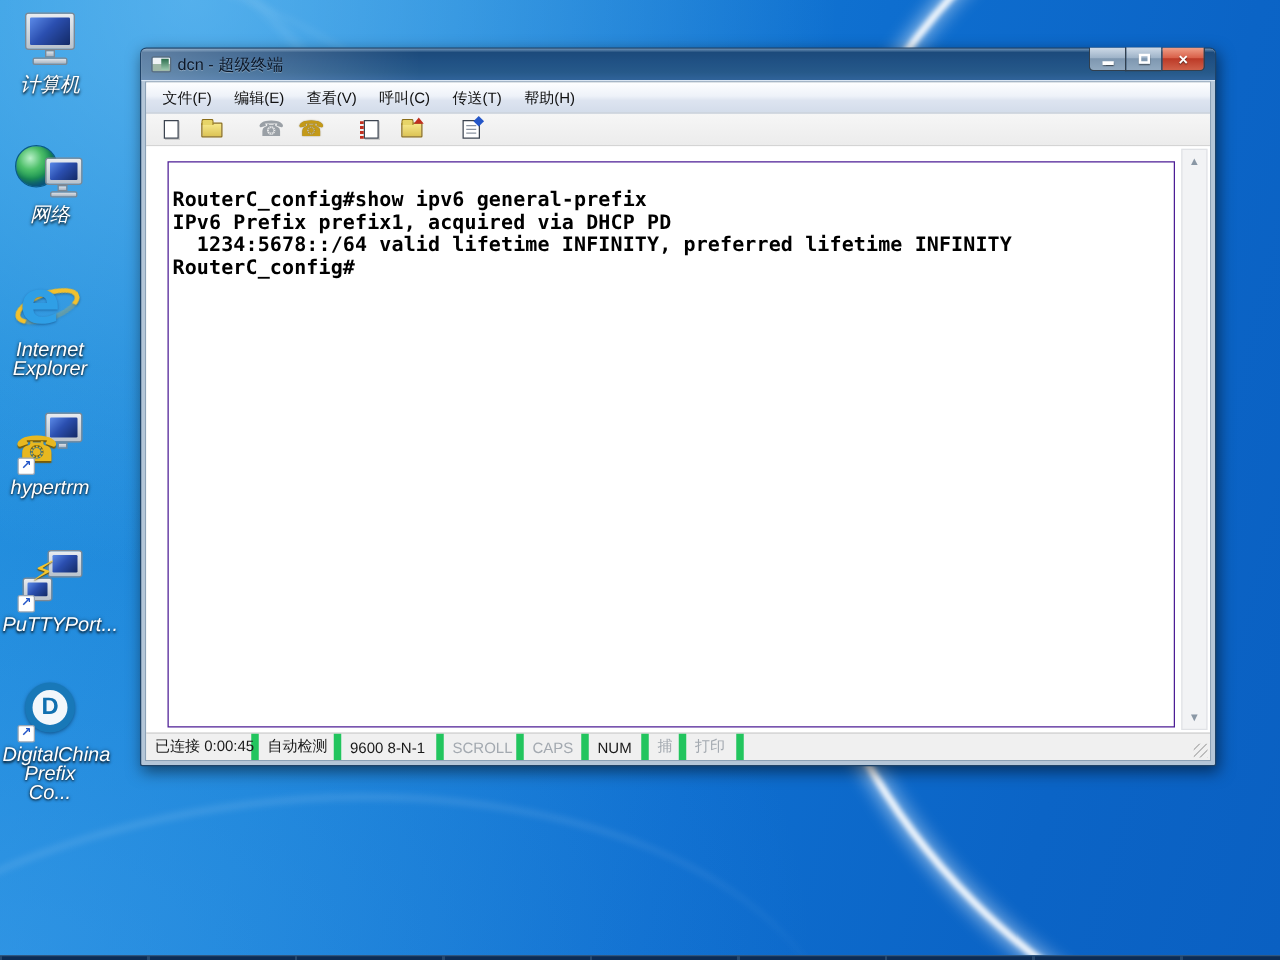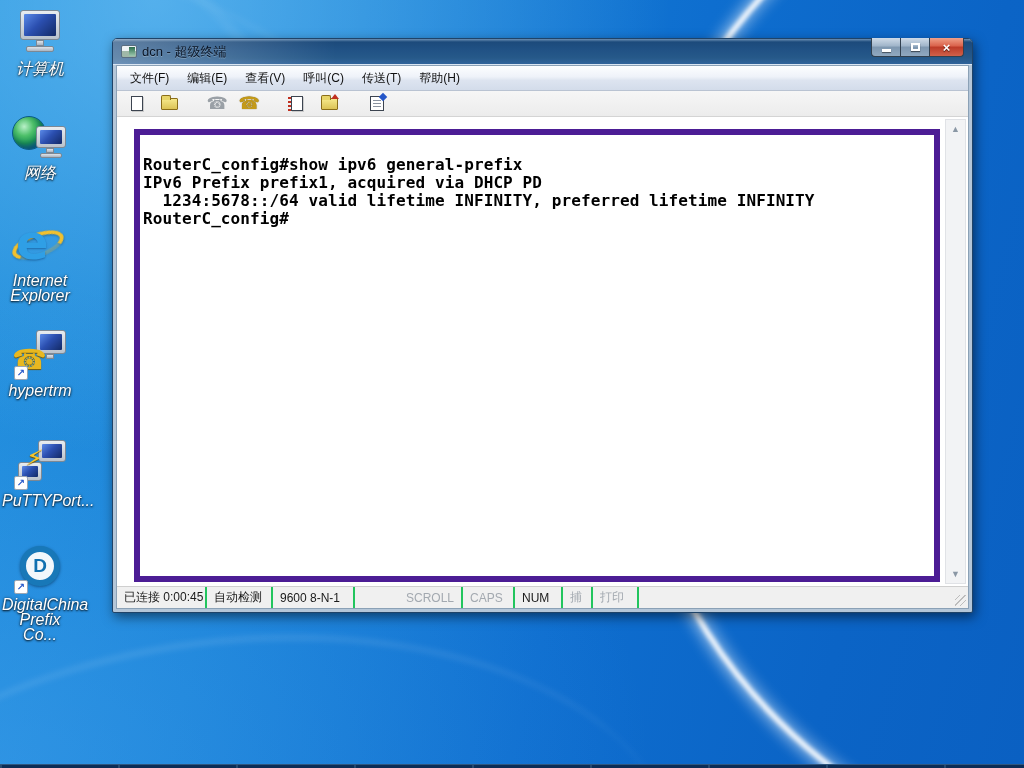--- a/index.html
+++ b/index.html
@@ -116,32 +116,32 @@
   .i-arrow-up { position:absolute; right:2px; top:1px; width:0; height:0;
     border-left:4px solid transparent; border-right:4px solid transparent; border-bottom:5px solid #c03020; }
   .i-sheet { width:14px; height:15px; background:#fff; border:1px solid #3c4450; position:relative; }
   .i-sheet::before { content:""; position:absolute; left:2px; top:3px; width:8px; height:1px; background:#8a93a0;
     box-shadow:0 3px 0 #8a93a0, 0 6px 0 #8a93a0; }
   .i-sheet::after { content:""; position:absolute; right:-3px; top:-3px; width:6px; height:6px;
     background:#2456c8; transform:rotate(45deg); }
 
   .client { flex:1; position:relative; background:#fff; min-height:0; }
   .termbox { position:absolute; left:17px; top:12px; right:28px; bottom:4px;
-    background:#fff; border:6px solid #4c1d95; overflow:hidden; padding:21px 0 0 3px; }
+    background:#fff; border:1px solid #4c1d95; overflow:hidden; padding:21px 0 0 3px; }
   .tline { font-family:"DejaVu Sans Mono","Liberation Mono",monospace; font-weight:bold;
     font-size:16px; line-height:18px; color:#000; white-space:pre; letter-spacing:0.1px; }
 
   .vscroll { position:absolute; right:2px; top:2px; bottom:2px; width:21px; background:#f2f3f5;
     border:1px solid #e0e2e6; display:flex; flex-direction:column; justify-content:space-between; align-items:center; }
   .sarrow { font-size:9px; color:#8a97a5; padding:4px 0; }
 
   .statusbar { height:22px; background:#f0f0f0; border-top:1px solid #cfcfcf; display:flex;
     align-items:stretch; font-size:12px; position:relative; }
   .pane { display:flex; align-items:center; justify-content:flex-start; padding:0 7px;
-    border-right:2px solid #22c55e; white-space:nowrap; color:#1a1a1a; }
+    border-right:6px solid #22c55e; white-space:nowrap; color:#1a1a1a; }
   .pane[data-state="inactive"] { color:#a3a9b0; }
   .grip { position:absolute; right:2px; bottom:2px; width:11px; height:11px;
     background:repeating-linear-gradient(135deg, transparent 0 3px, #b0b0b0 3px 4px); opacity:.8; }
 </style>
 </head>
 <body>
 
 <div class="desktop">
   <div class="streak streak1"></div>
   <div class="streak streak2"></div>
@@ -279,21 +279,21 @@
         <div class="vscroll">
           <span class="sarrow">▲</span>
           <span class="sarrow">▼</span>
         </div>
       </div>
 
       <div class="statusbar">
         <div class="pane" style="width:90px;" data-state="active">已连接 0:00:45</div>
         <div class="pane" style="width:66px;" data-state="active">自动检测</div>
         <div class="pane" style="width:82px;" data-state="active">9600 8-N-1</div>
-        <div class="pane" style="width:64px;margin-left:44px;" data-state="inactive">SCROLL</div>
+        <div class="pane" style="width:64px;" data-state="inactive">SCROLL</div>
         <div class="pane" style="width:52px;" data-state="inactive">CAPS</div>
         <div class="pane" style="width:48px;" data-state="active">NUM</div>
         <div class="pane" style="width:30px;" data-state="inactive">捕</div>
         <div class="pane" style="width:46px;" data-state="inactive">打印</div>
         <div class="grip"></div>
       </div>
     </div>
   </div>
 
   <div class="taskbar-strip"></div>

